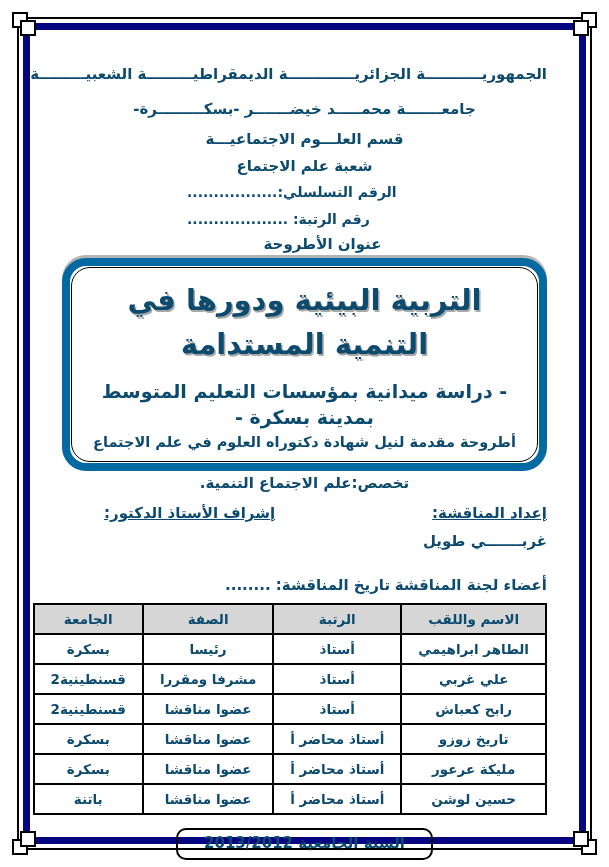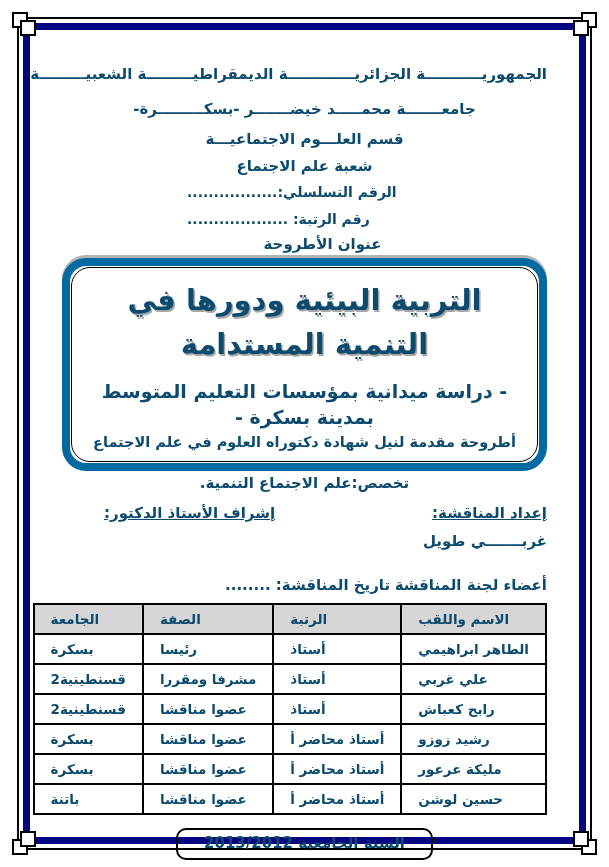--- a/index.html
+++ b/index.html
@@ -43,21 +43,21 @@
   .prep-col{text-align:center;}
   .prep-col .lbl{font-size:15px;text-decoration:underline;white-space:nowrap;}
   .prep-col .nm{margin-top:10px;font-size:15px;white-space:nowrap;}
   .prep-student{text-align:right;padding-left:30px;}
   
   .committee-row{display:flex;justify-content:space-between;margin-top:26px;padding-left:163px;font-size:15px;}
   .committee-row span{white-space:nowrap;}
   table.committee{width:100%;border-collapse:collapse;margin-top:9px;border:2px solid #000;}
   table.committee th,table.committee td{
     border:2px solid #000;font-size:13.5px;font-weight:bold;
-    text-align:left;padding:3px 16px 4px;height:21px;vertical-align:middle;white-space:nowrap;}
+    text-align:center;padding:3px 16px 4px;height:21px;vertical-align:middle;white-space:nowrap;}
   table.committee th{background:#d6d6d6;}
   table.committee .col-name{width:28%;}
   table.committee .col-rank{width:24%;}
   table.committee .col-role{width:24%;}
   table.committee .col-univ{width:24%;}
   td.cell-name{padding-right:12px;}
   
   .footer-wrap{margin-top:13px;text-align:center;}
   .footer-box{display:inline-block;border:2px solid #000;border-radius:10px;
               padding:4px 26px 6px;font-size:15px;white-space:nowrap;}
@@ -155,21 +155,21 @@
           <td>مشرفا ومقررا</td>
           <td>قسنطينية2</td>
         </tr>
         <tr>
           <td class="cell-name">رابح كعباش</td>
           <td>أستاذ</td>
           <td>عضوا مناقشا</td>
           <td>قسنطينية2</td>
         </tr>
         <tr>
-          <td class="cell-name">رشيد زوزو</td>
+          <td class="cell-name">تاريخ زوزو</td>
           <td>أستاذ محاضر أ</td>
           <td>عضوا مناقشا</td>
           <td>بسكرة</td>
         </tr>
         <tr>
           <td class="cell-name">مليكة عرعور</td>
           <td>أستاذ محاضر أ</td>
           <td>عضوا مناقشا</td>
           <td>بسكرة</td>
         </tr>

